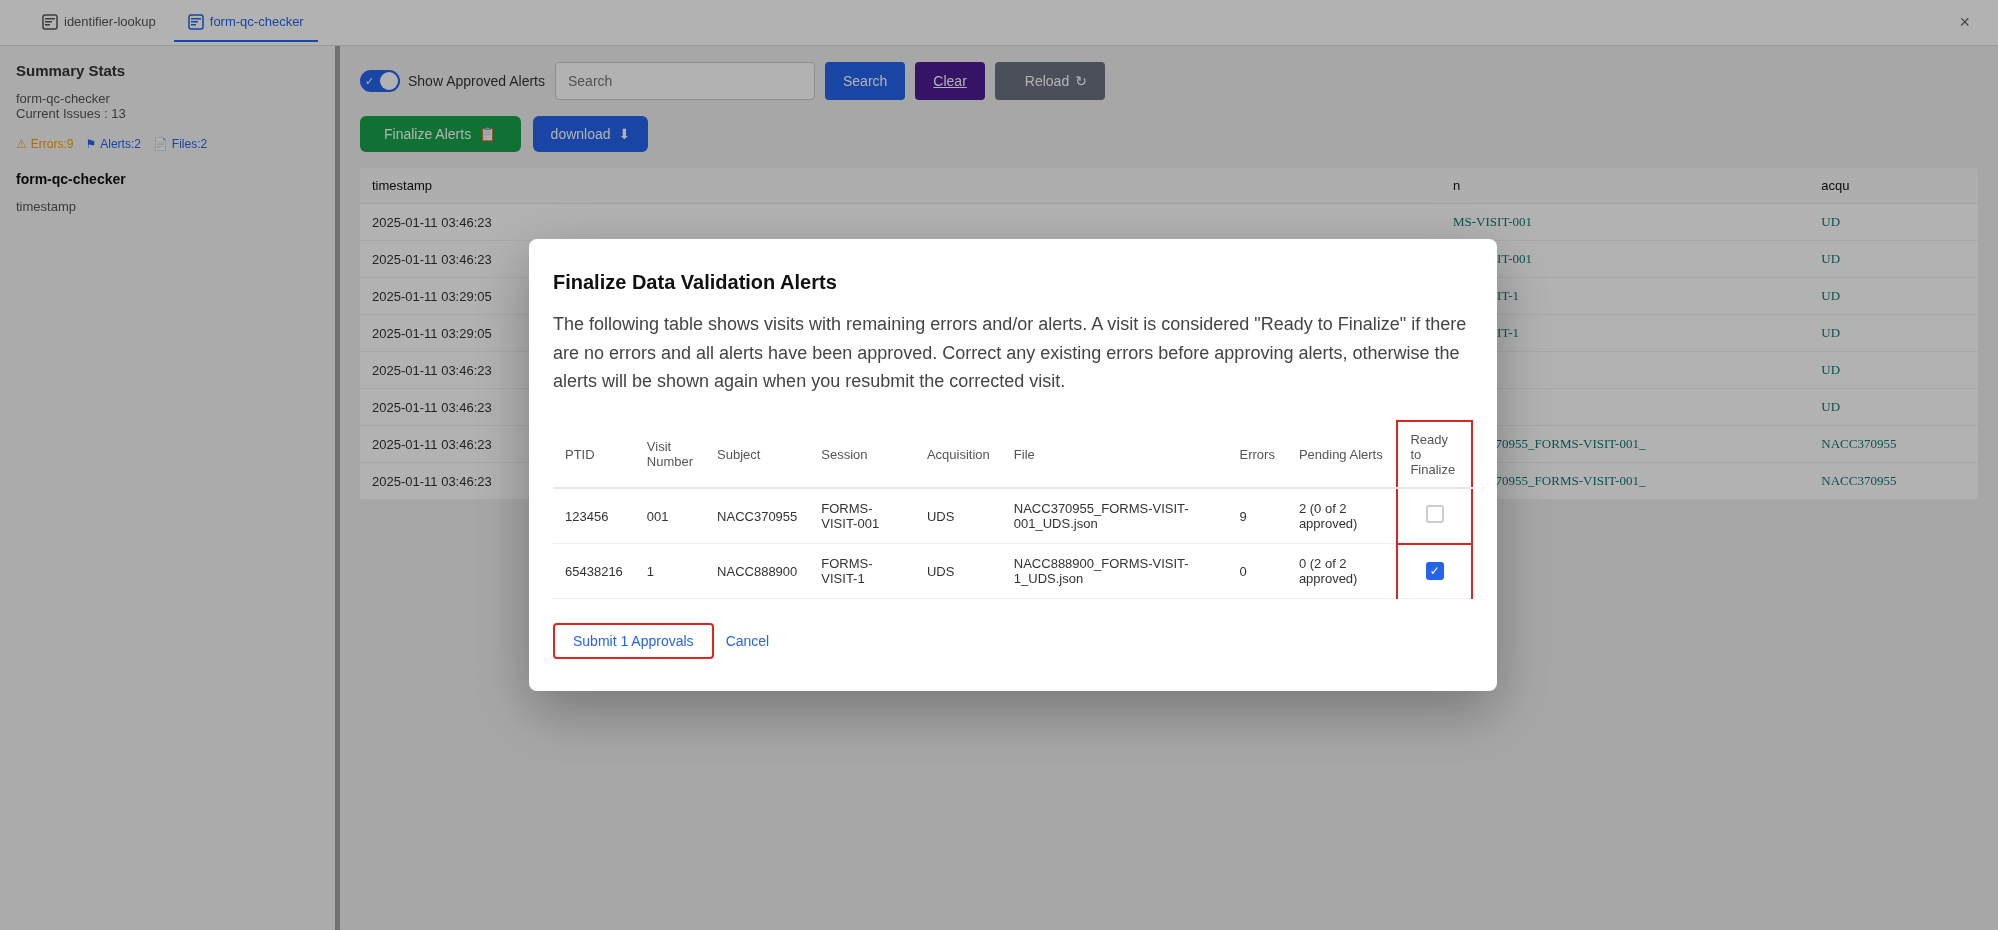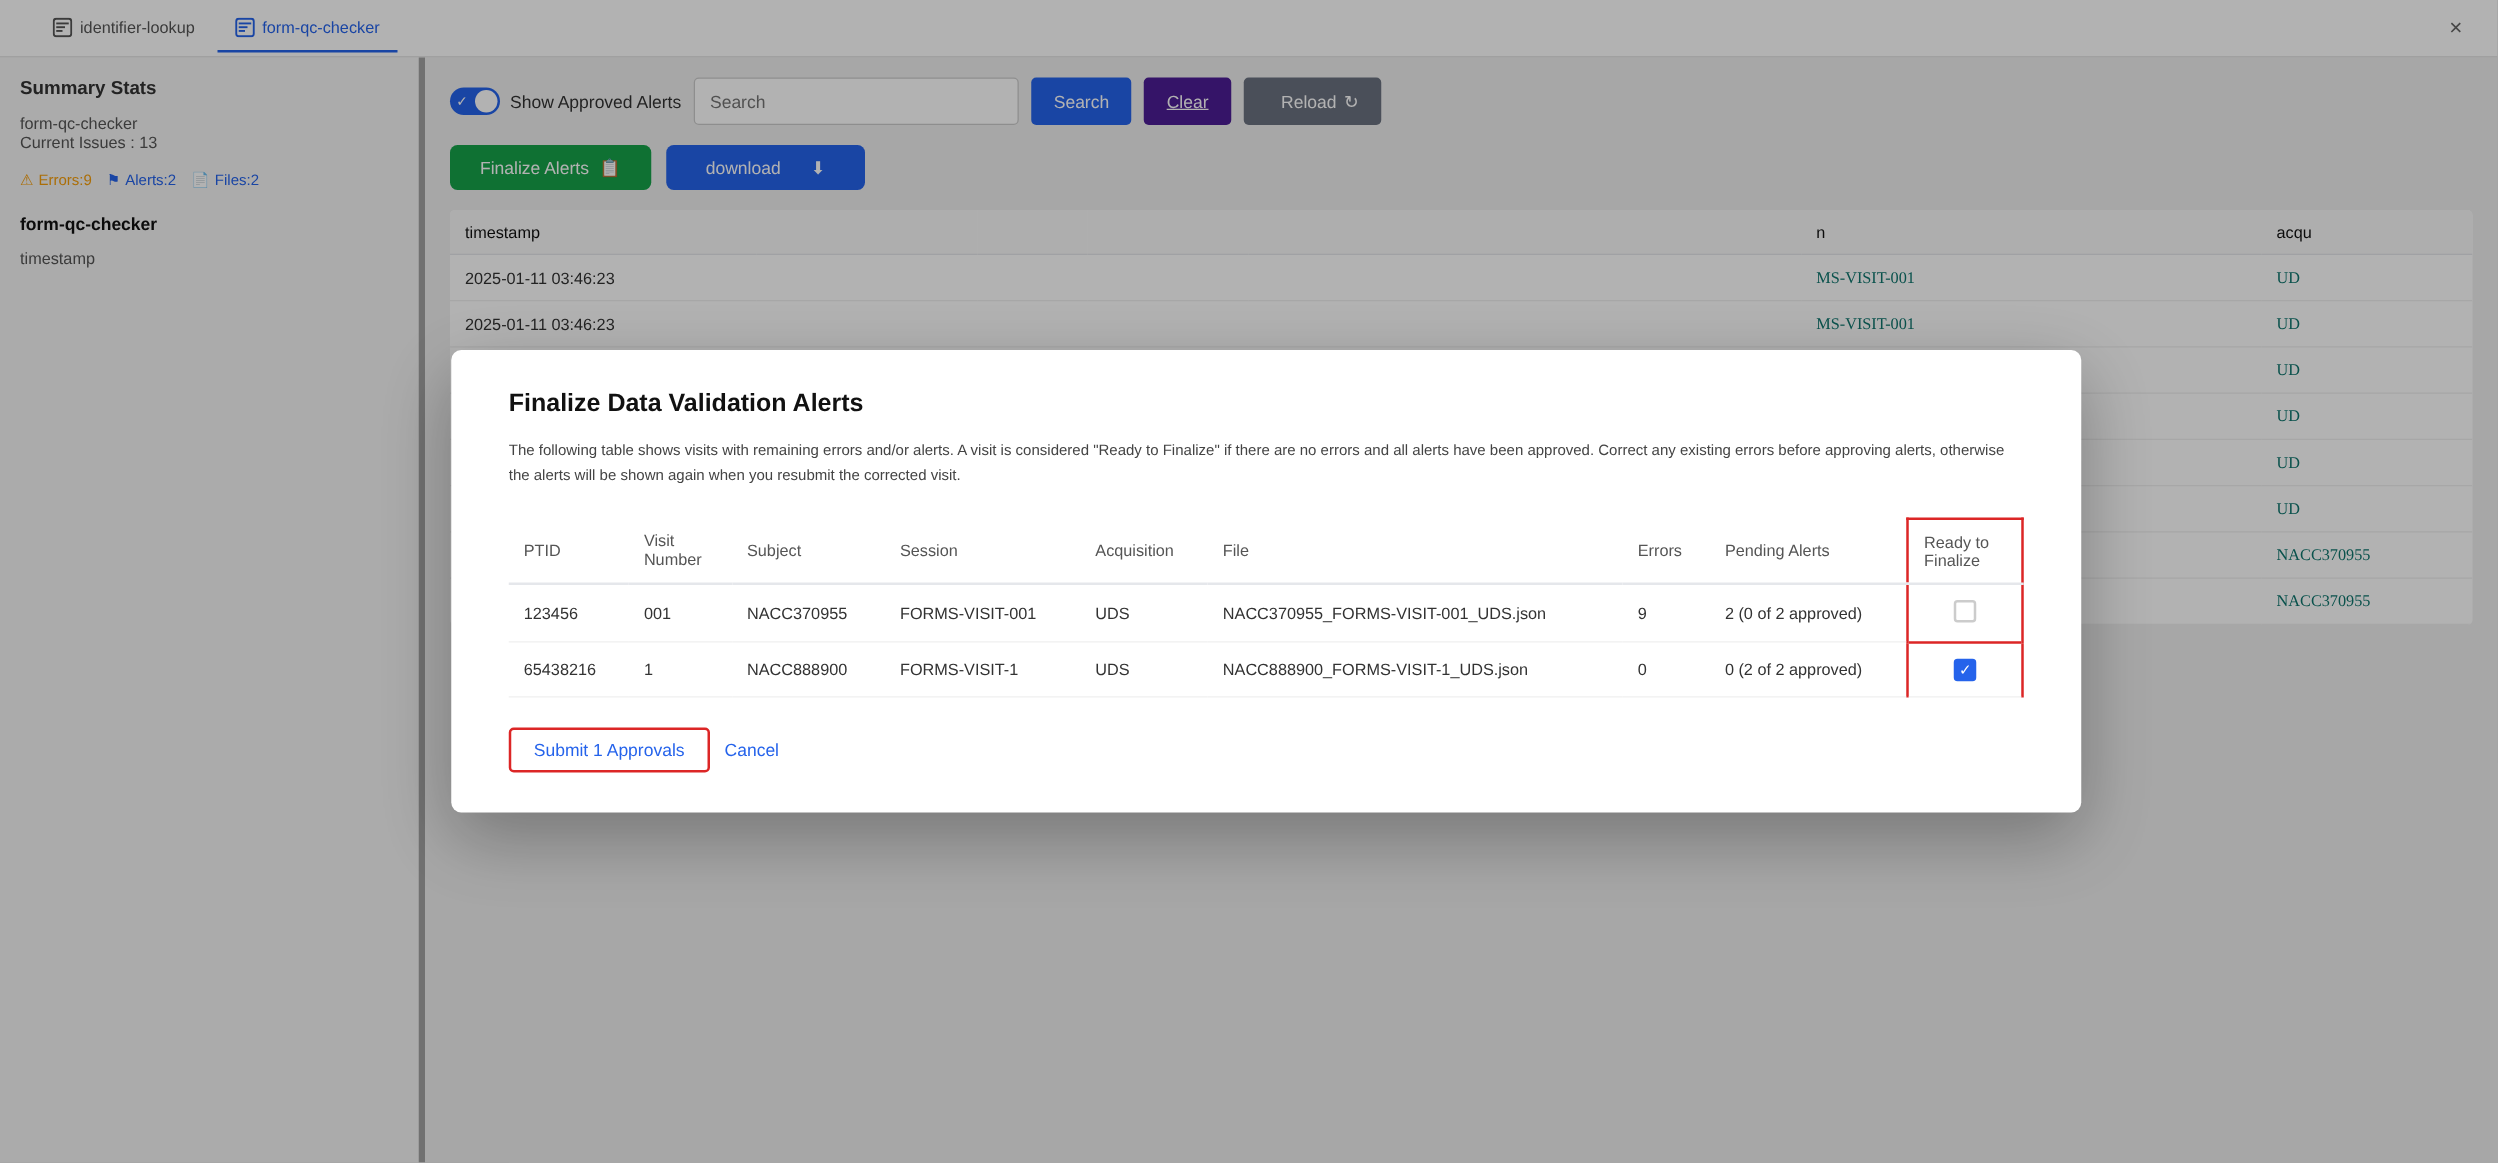--- a/index.html
+++ b/index.html
@@ -52,41 +52,41 @@
       font-size: 14px; width: 260px; background: #fff; height: 38px;
     }
     .btn { padding: 8px 18px; border-radius: 4px; border: none; cursor: pointer; font-size: 14px; font-weight: 500; height: 38px; }
     .btn-blue { background: #2563eb; color: #fff; }
     .btn-gold { background: #4c1d95; color: #fff; text-decoration: underline; }
     .btn-gray { background: #6b7280; color: #fff; display: flex; align-items: center; gap: 6px; padding-left: 30px; }
 
     
     .action-row { display: flex; align-items: center; gap: 12px; margin-bottom: 16px; }
     .btn-green { background: #16a34a; color: #fff; padding: 10px 24px; font-size: 14px; border-radius: 6px; border: none; cursor: pointer; display: flex; align-items: center; gap: 8px; }
-    .btn-download { background: #2563eb; color: #fff; padding: 10px 32px; font-size: 14px; border-radius: 6px; border: none; cursor: pointer; display: flex; align-items: center; gap: 24px; }
+    .btn-download { background: #2563eb; color: #fff; padding: 10px 18px; font-size: 14px; border-radius: 6px; border: none; cursor: pointer; display: flex; align-items: center; gap: 8px; }
 
     
     .table-area { background: #fff; border-radius: 4px; overflow: auto; }
     .data-table { width: 100%; border-collapse: collapse; font-size: 13px; }
     .data-table th { text-align: left; padding: 10px 12px; border-bottom: 1px solid #e5e7eb; font-weight: 500; color: #111; background: #f9f9f9; }
     .data-table td { padding: 10px 12px; border-bottom: 1px solid #f0f0f0; color: #333; }
     .data-table td a { color: #0f766e; text-decoration: none; font-family: Liberation Serif, serif; }
 
     
     .overlay {
       position: fixed; top: 0; left: 0; right: 0; bottom: 0;
       background: rgba(0,0,0,0.3); z-index: 100; display: flex; align-items: center; justify-content: center;
     }
     .modal {
-      background: #fff; border-radius: 8px; padding: 32px 46px;
-      width: 1304px; max-width: 95vw; max-height: 90vh; overflow-y: auto;
+      background: #fff; border-radius: 8px; padding: 32px 24px;
+      width: 968px; max-width: 95vw; max-height: 90vh; overflow-y: auto;
       position: relative; box-shadow: 0 20px 60px rgba(0,0,0,0.3); margin-left: 28px;
     }
     .modal-title { font-size: 20px; font-weight: 600; margin-bottom: 16px; color: #111; }
-    .modal-desc { font-size: 12px; color: #444; line-height: 1.6; margin-bottom: 24px; }
+    .modal-desc { font-size: 18px; color: #444; line-height: 1.6; margin-bottom: 24px; }
     .modal-table { width: 100%; border-collapse: collapse; font-size: 13px; margin-bottom: 24px; }
     .modal-table th {
       text-align: left; padding: 10px 12px; border-bottom: 2px solid #e5e7eb;
       font-weight: 500; color: #555; font-size: 13px;
     }
     .modal-table td { padding: 12px 12px; border-bottom: 1px solid #f0f0f0; vertical-align: middle; }
     .ready-col { border: 2px solid #dc2626; padding: 8px 12px; text-align: center; }
     .ready-header { border: 2px solid #dc2626; text-align: center; padding: 10px 12px; }
     .checkbox {
       width: 18px; height: 18px; border: 2px solid #ccc; border-radius: 3px;

